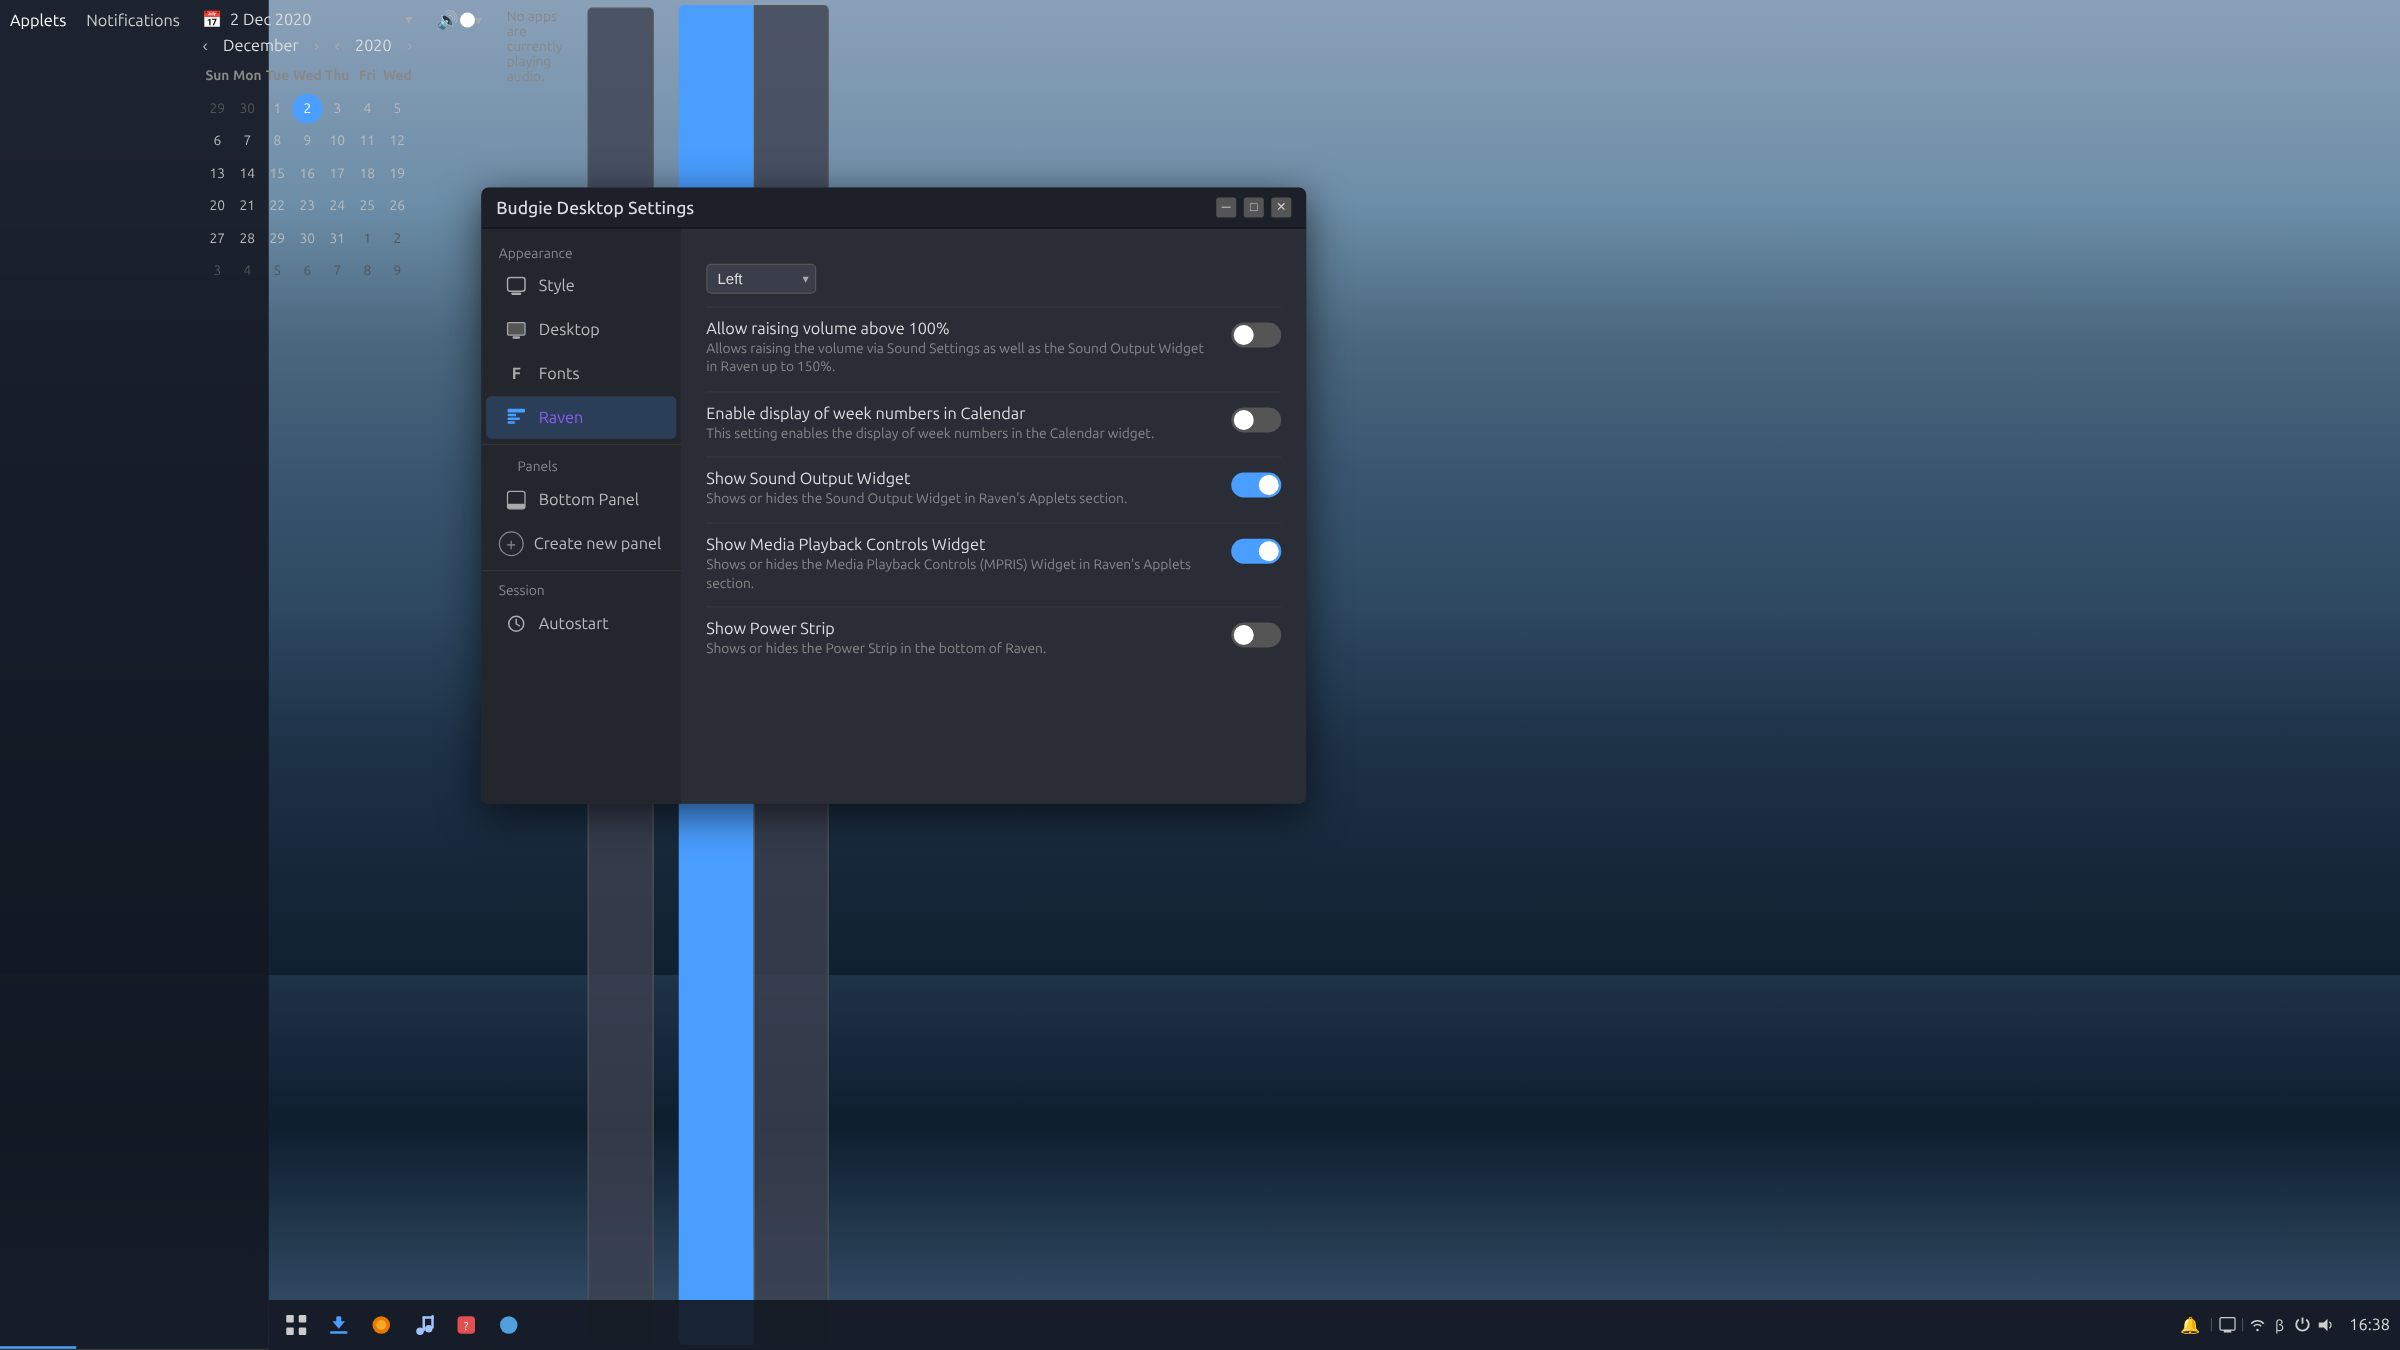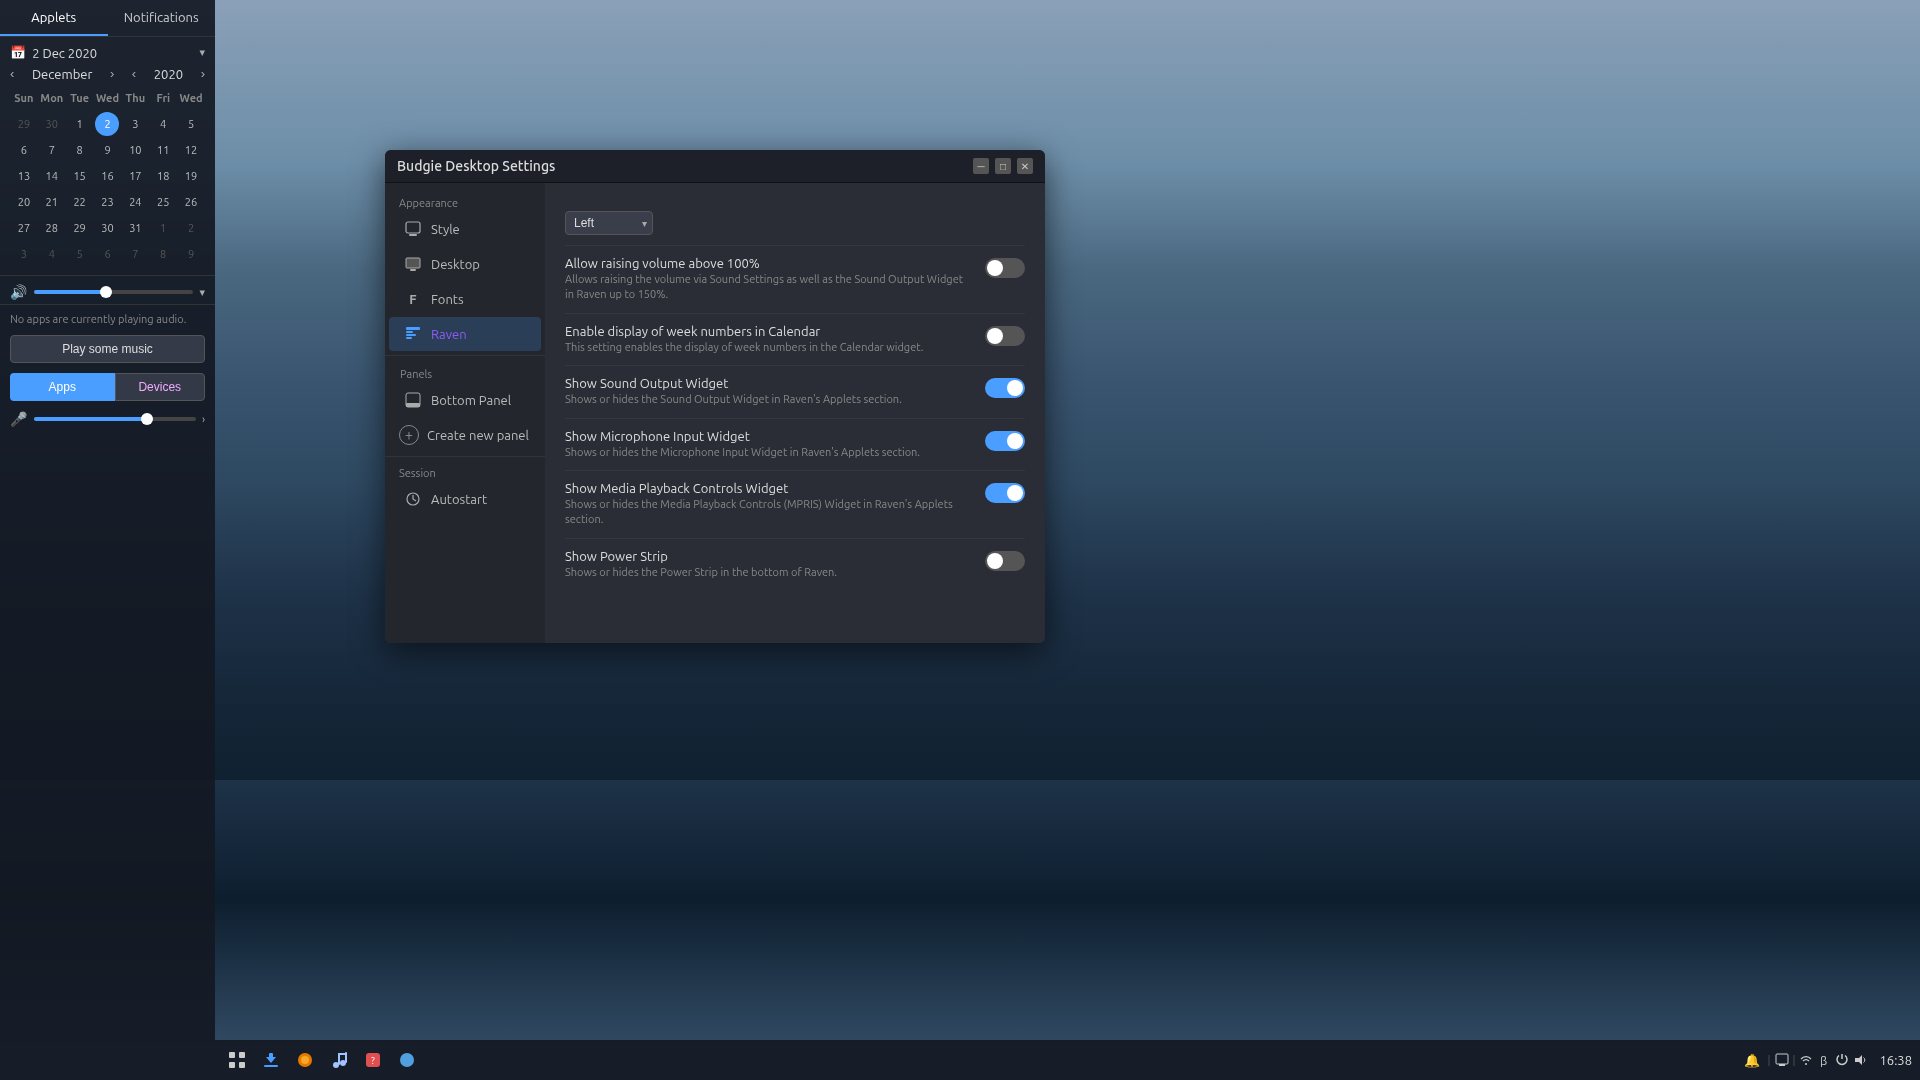--- a/index.html
+++ b/index.html
@@ -34,21 +34,20 @@
     }
 
     
     .left-panel {
       position: absolute;
       left: 0; top: 0; bottom: 0;
       width: 215px;
       background: rgba(20, 25, 35, 0.92);
       z-index: 10;
       display: flex;
-      flex-direction: column;
     }
 
     
     .panel-tabs {
       display: flex;
       border-bottom: 1px solid #333;
     }
     .panel-tab {
       flex: 1;
       padding: 10px 8px;
@@ -491,21 +490,21 @@
       transform: translateY(-50%);
       font-size: 10px;
       color: #aaa;
       pointer-events: none;
     }
 
     
     .panels-label {
       font-size: 11px;
       color: #888;
-      padding: 8px 15px 2px;
+      padding: 8px 29px 2px;
     }
     .sidebar-add-item {
       display: flex;
       align-items: center;
       gap: 8px;
       padding: 7px 14px;
       cursor: pointer;
       font-size: 13px;
       color: #bbb;
     }
@@ -856,46 +855,35 @@
             <div class="setting-title">Show Sound Output Widget</div>
             <div class="setting-desc">Shows or hides the Sound Output Widget in Raven's Applets section.</div>
           </div>
           <div class="setting-control">
             <div class="toggle on">
               <div class="toggle-thumb"></div>
             </div>
           </div>
         </div>
 
+
         <div class="setting-row">
           <div class="setting-text">
-            <div class="setting-title">Show Microphone Input Widget</div>
-            <div class="setting-desc">Shows or hides the Microphone Input Widget in Raven's Applets section.</div>
+            <div class="setting-title">Show Media Playback Controls Widget</div>
+            <div class="setting-desc">Shows or hides the Media Playback Controls (MPRIS) Widget in Raven's Applets section.</div>
           </div>
           <div class="setting-control">
             <div class="toggle on">
               <div class="toggle-thumb"></div>
             </div>
           </div>
         </div>
 
         <div class="setting-row">
           <div class="setting-text">
-            <div class="setting-title">Show Media Playback Controls Widget</div>
-            <div class="setting-desc">Shows or hides the Media Playback Controls (MPRIS) Widget in Raven's Applets section.</div>
-          </div>
-          <div class="setting-control">
-            <div class="toggle on">
-              <div class="toggle-thumb"></div>
-            </div>
-          </div>
-        </div>
-
-        <div class="setting-row">
-          <div class="setting-text">
             <div class="setting-title">Show Power Strip</div>
             <div class="setting-desc">Shows or hides the Power Strip in the bottom of Raven.</div>
           </div>
           <div class="setting-control">
             <div class="toggle off">
               <div class="toggle-thumb"></div>
             </div>
           </div>
         </div>
 

